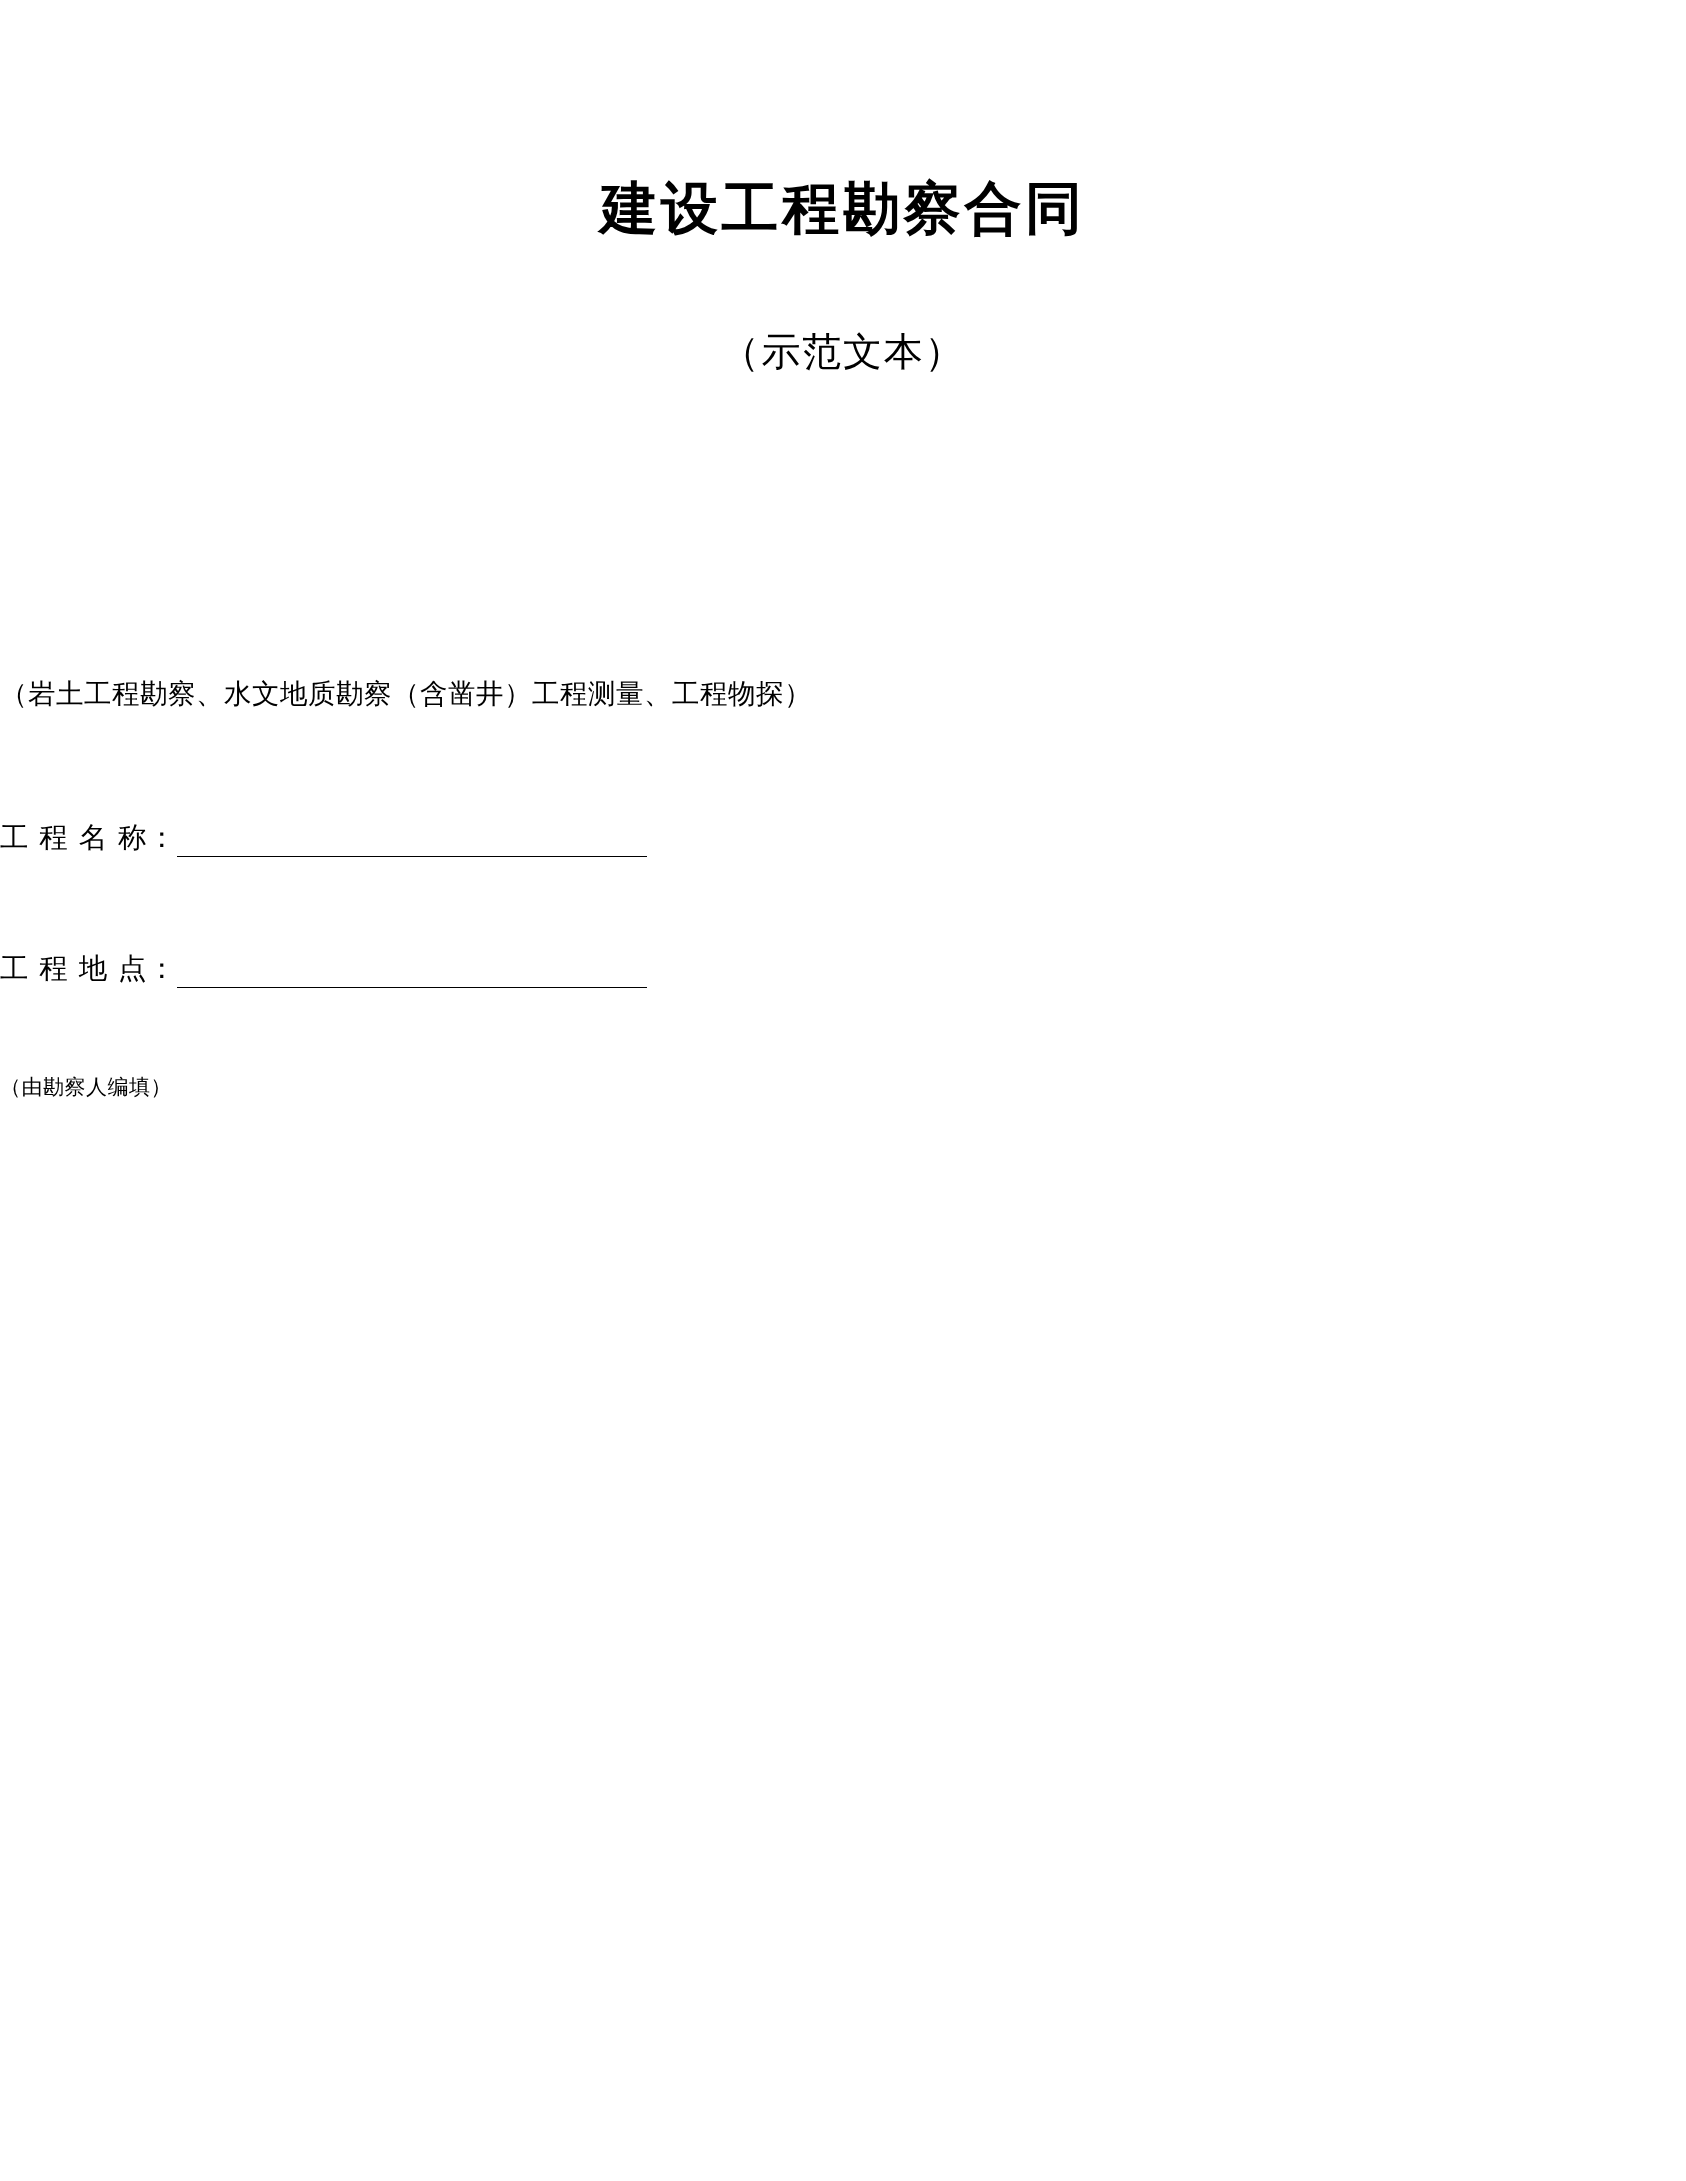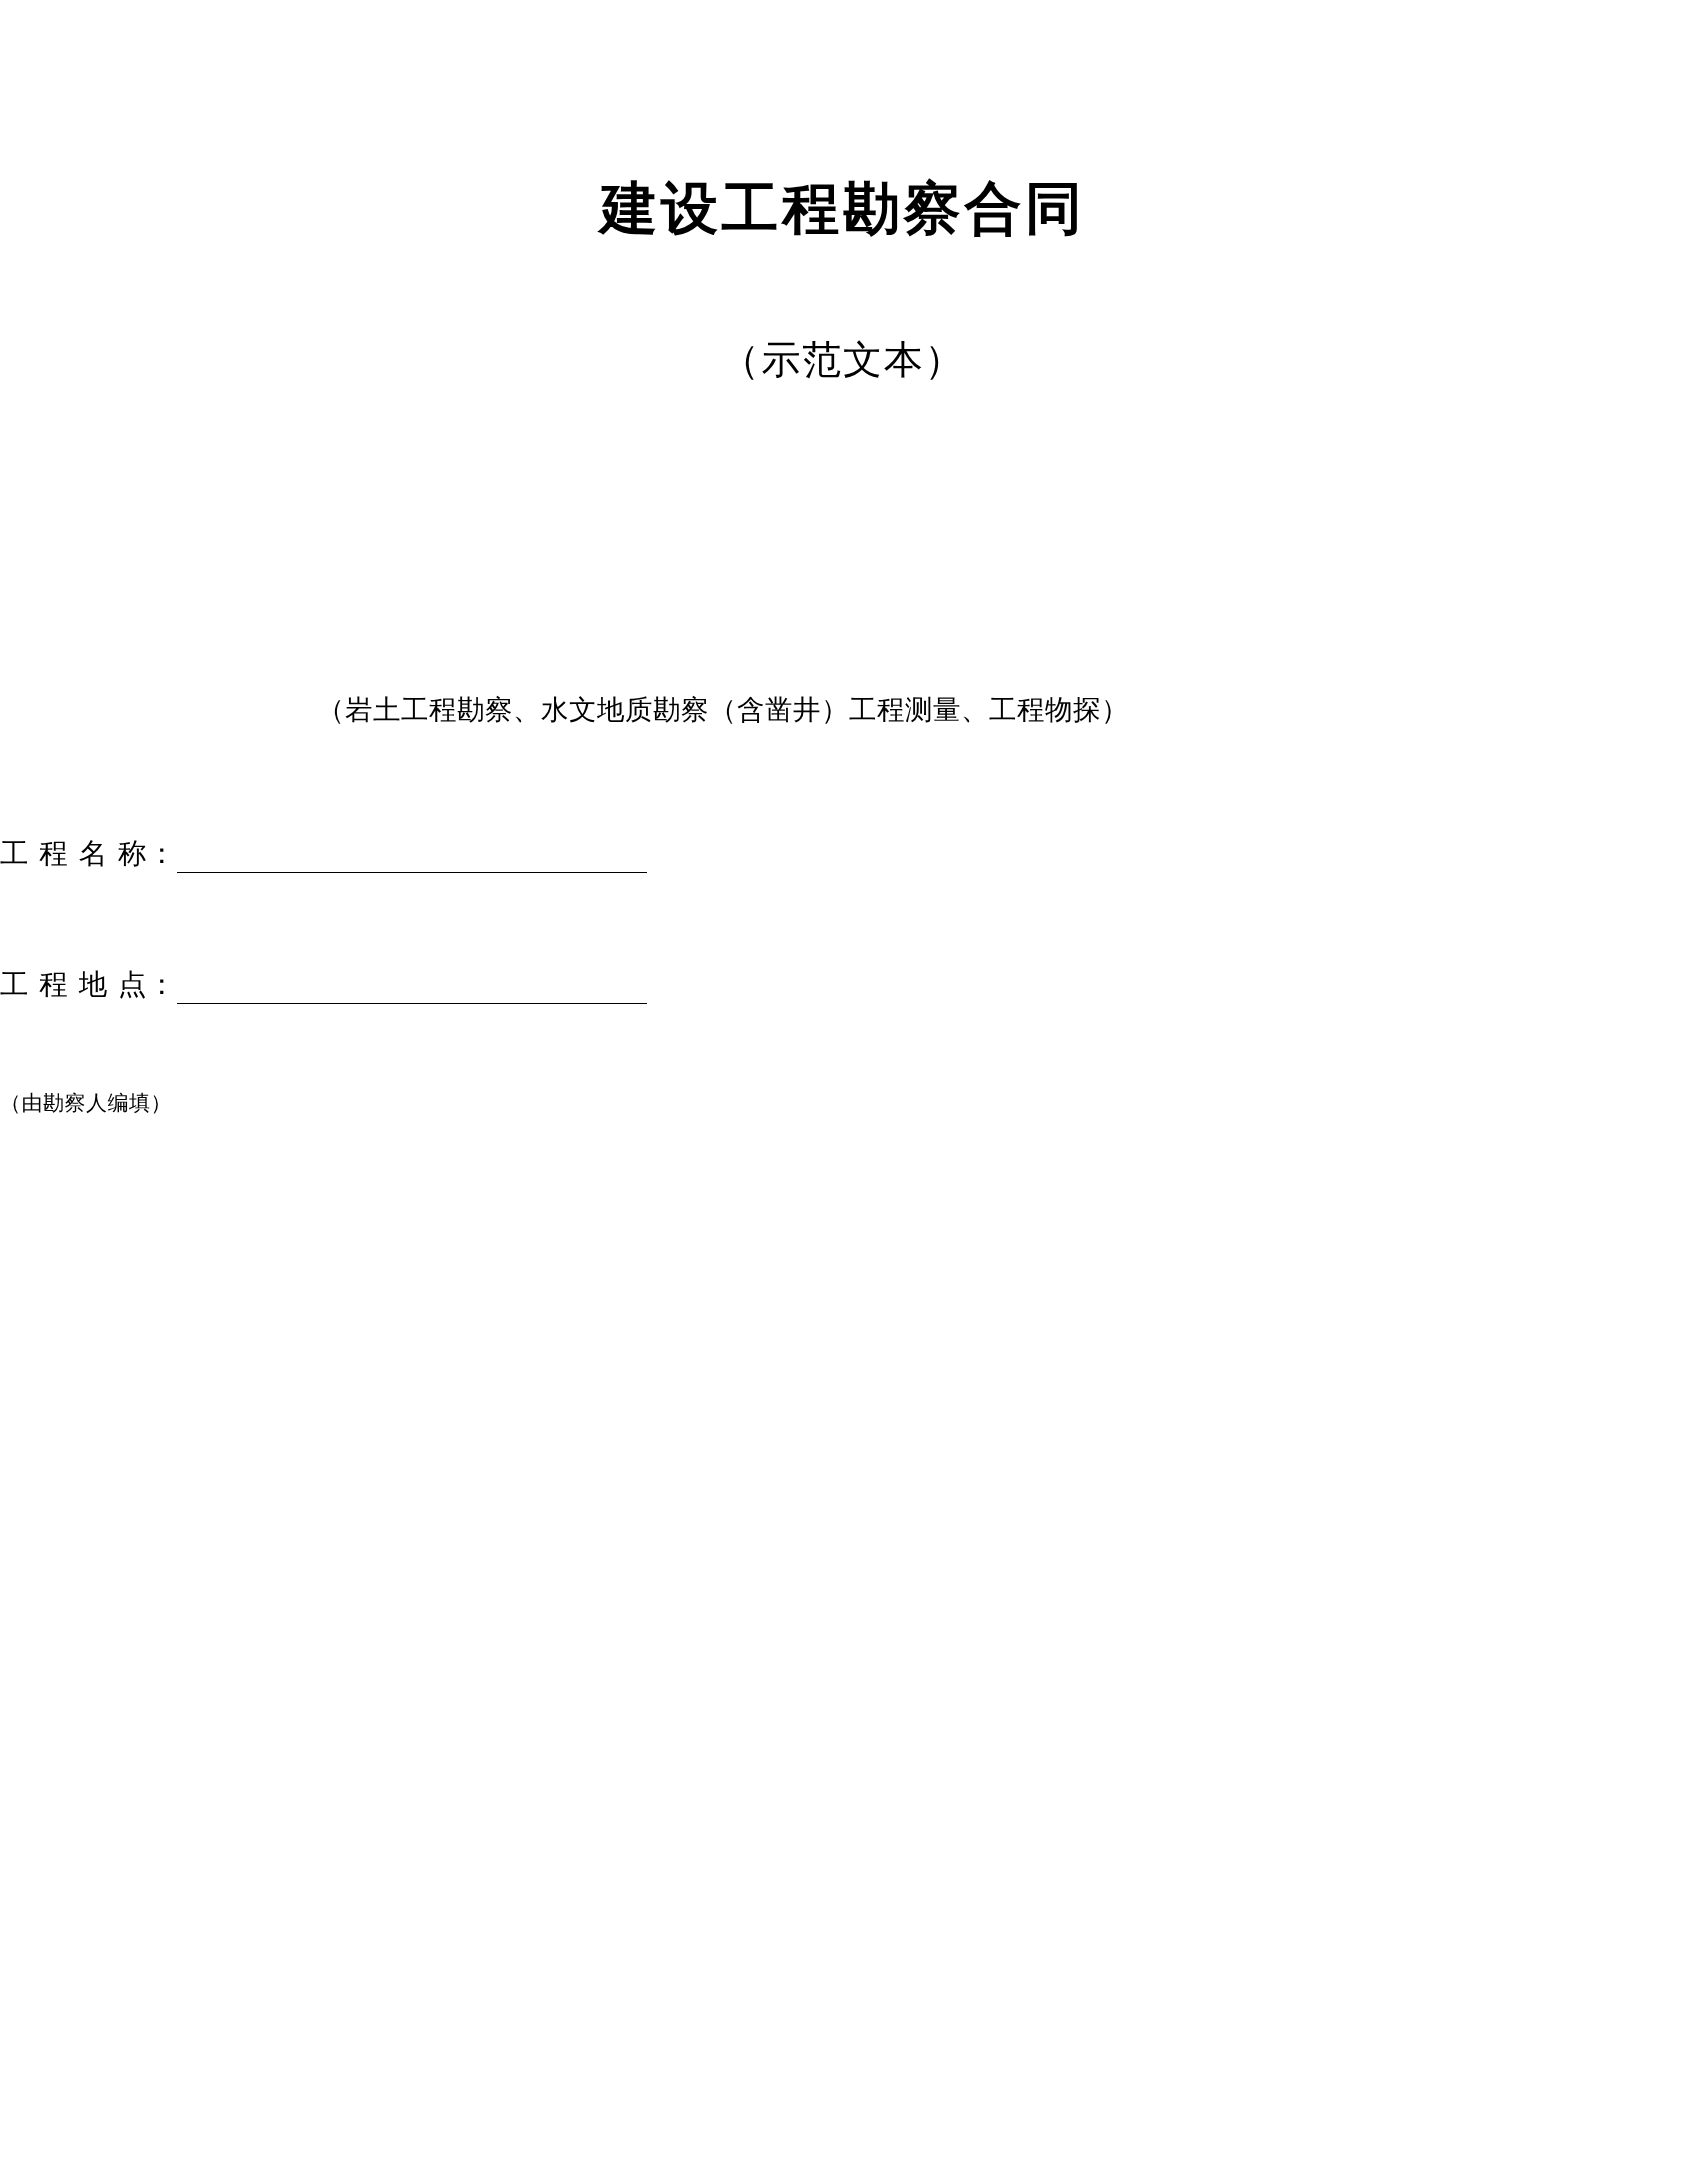--- a/index.html
+++ b/index.html
@@ -24,30 +24,29 @@
     margin: 0;
     padding-top: 174px;
     text-align: center;
     font-family: "DejaVu Sans", "Liberation Sans", sans-serif;
     font-weight: bold;
     font-size: 57px;
     letter-spacing: 3.7px;
     line-height: 1.2;
   }
   .doc-subtitle {
-    margin: 16px;
+    margin: 8px;
     padding-top: 79px;
     text-align: center;
     font-size: 39px;
     letter-spacing: 1.8px;
     line-height: 1.2;
   }
   .scope-note {
     margin: 0;
-    padding-left: 317px;
     padding-top: 292px;
     font-size: 27.5px;
     letter-spacing: 0.5px;
     line-height: 1.3;
   }
   .fields {
     padding-top: 110px;
   }
   .field-row {
     display: flex;

